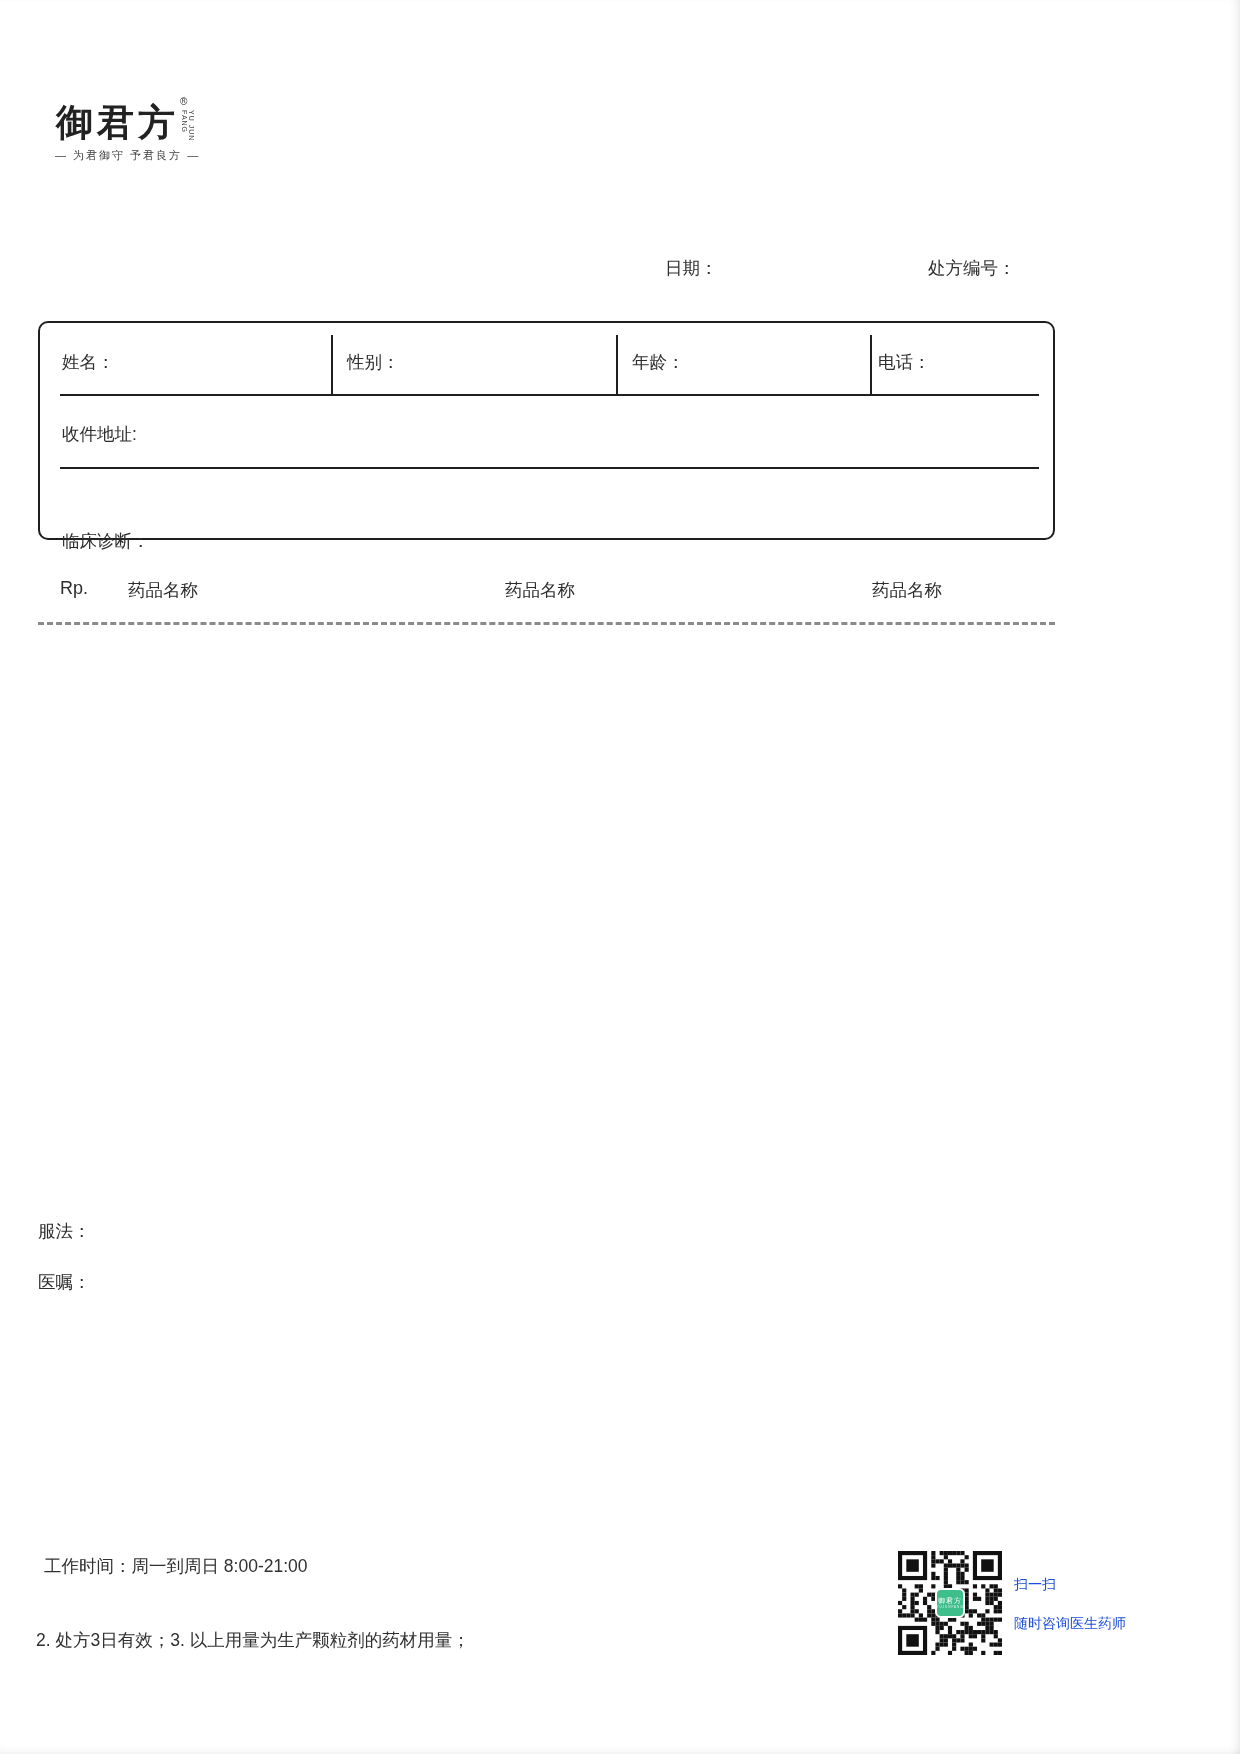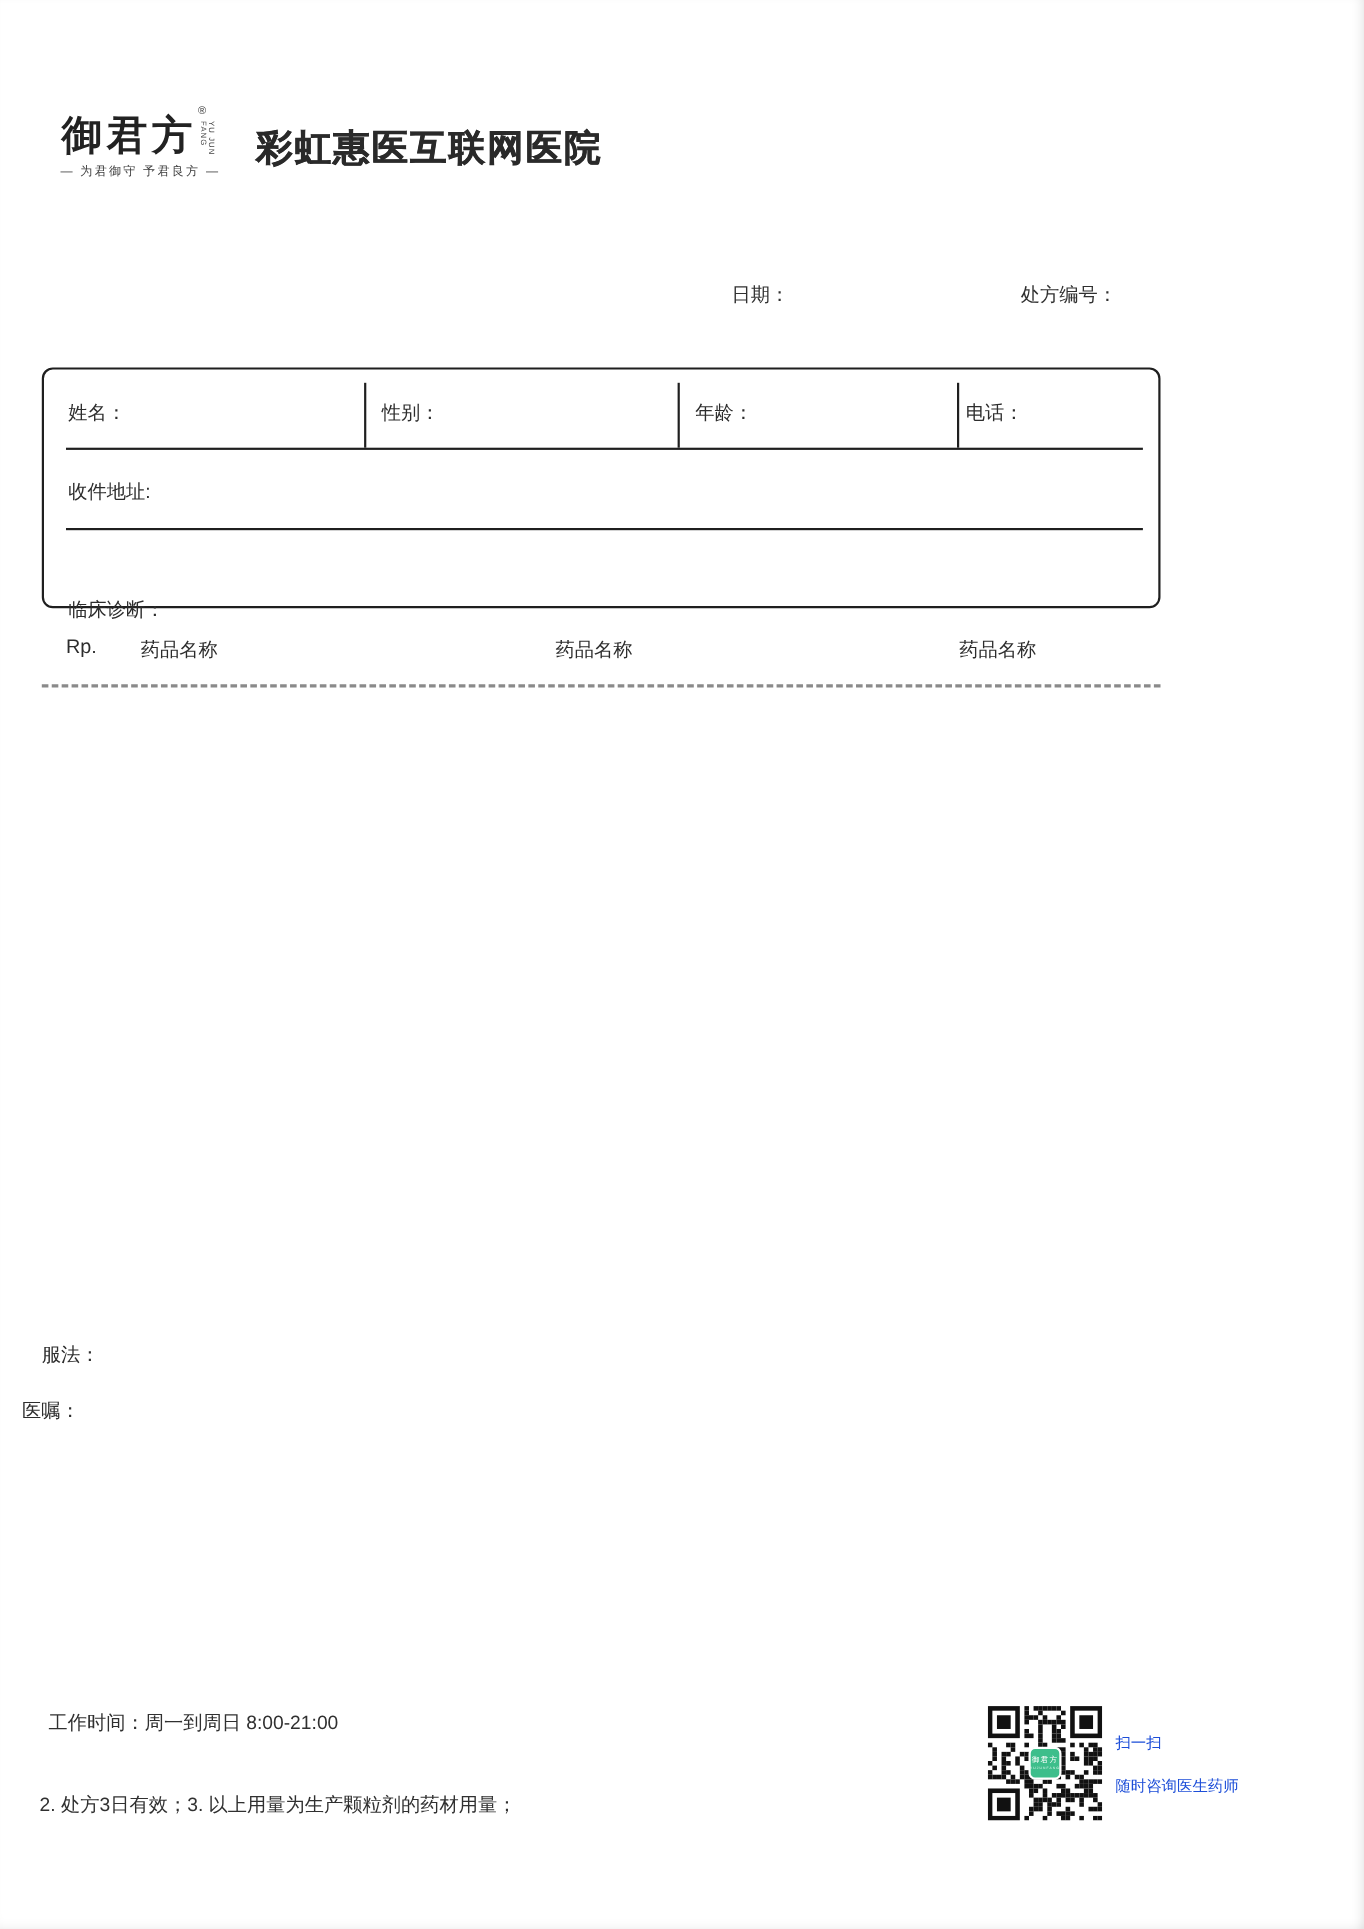--- a/index.html
+++ b/index.html
@@ -44,30 +44,29 @@
 <body>
 
 <div class="page">
 
   <div class="abs" style="left:56px;top:98px;">
     <span class="logo-text">御君方</span>
   </div>
   <div class="abs reg-mark" style="left:180px;top:96px;">®</div>
   <div class="abs logo-vertical" style="left:181px;top:110px;">YU JUN FANG</div>
   <div class="abs logo-tagline" style="left:55px;top:148px;">— 为君御守 予君良方 —</div>
-  <div class="abs hospital-title" style="left:233px;top:112px;">彩虹惠医互联网医院</div>
 
   <div class="abs meta-text" style="left:665px;top:256px;">
     <span>日期：</span><span class="field-blank"></span>
   </div>
   <div class="abs meta-text" style="left:928px;top:256px;">
     <span>处方编号：</span><span class="field-blank"></span>
   </div>
 
-  <div class="abs box" style="left:38px;top:334px;width:1013px;height:215px;">
+  <div class="abs box" style="left:38px;top:321px;width:1013px;height:215px;">
 
     <div class="abs label" style="left:22px;top:27px;">
       <span>姓名：</span><span class="field-blank"></span>
     </div>
     <div class="abs label" style="left:307px;top:27px;">
       <span>性别：</span><span class="field-blank"></span>
     </div>
     <div class="abs label" style="left:592px;top:27px;">
       <span>年龄：</span><span class="field-blank"></span>
     </div>
@@ -95,21 +94,21 @@
   <div class="abs label" style="left:128px;top:578px;">药品名称</div>
   <div class="abs label" style="left:505px;top:578px;">药品名称</div>
   <div class="abs label" style="left:872px;top:578px;">药品名称</div>
   <div class="dashed" style="left:38px;top:622px;width:1017px;"></div>
 
   <div class="abs" style="left:38px;top:630px;width:1017px;height:560px;"></div>
 
   <div class="abs label" style="left:38px;top:1219px;">
     <span>服法：</span><span class="field-blank"></span>
   </div>
-  <div class="abs label" style="left:20px;top:1270px;">
+  <div class="abs label" style="left:38px;top:1270px;">
     <span>医嘱：</span><span class="field-blank"></span>
   </div>
 
 
   <div class="abs foot-text" style="left:44px;top:1554px;text-align:center;">工作时间：周一到周日 8:00-21:00</div>
   <div class="abs foot-text" style="left:36px;top:1628px;">2. 处方3日有效；3. 以上用量为生产颗粒剂的药材用量；</div>
 
   <div class="qr-wrap" style="left:898px;top:1551px;">
     <svg id="qr-svg" width="104" height="104" viewBox="0 0 104 104">
         <rect width="104" height="104" fill="#ffffff"></rect>

